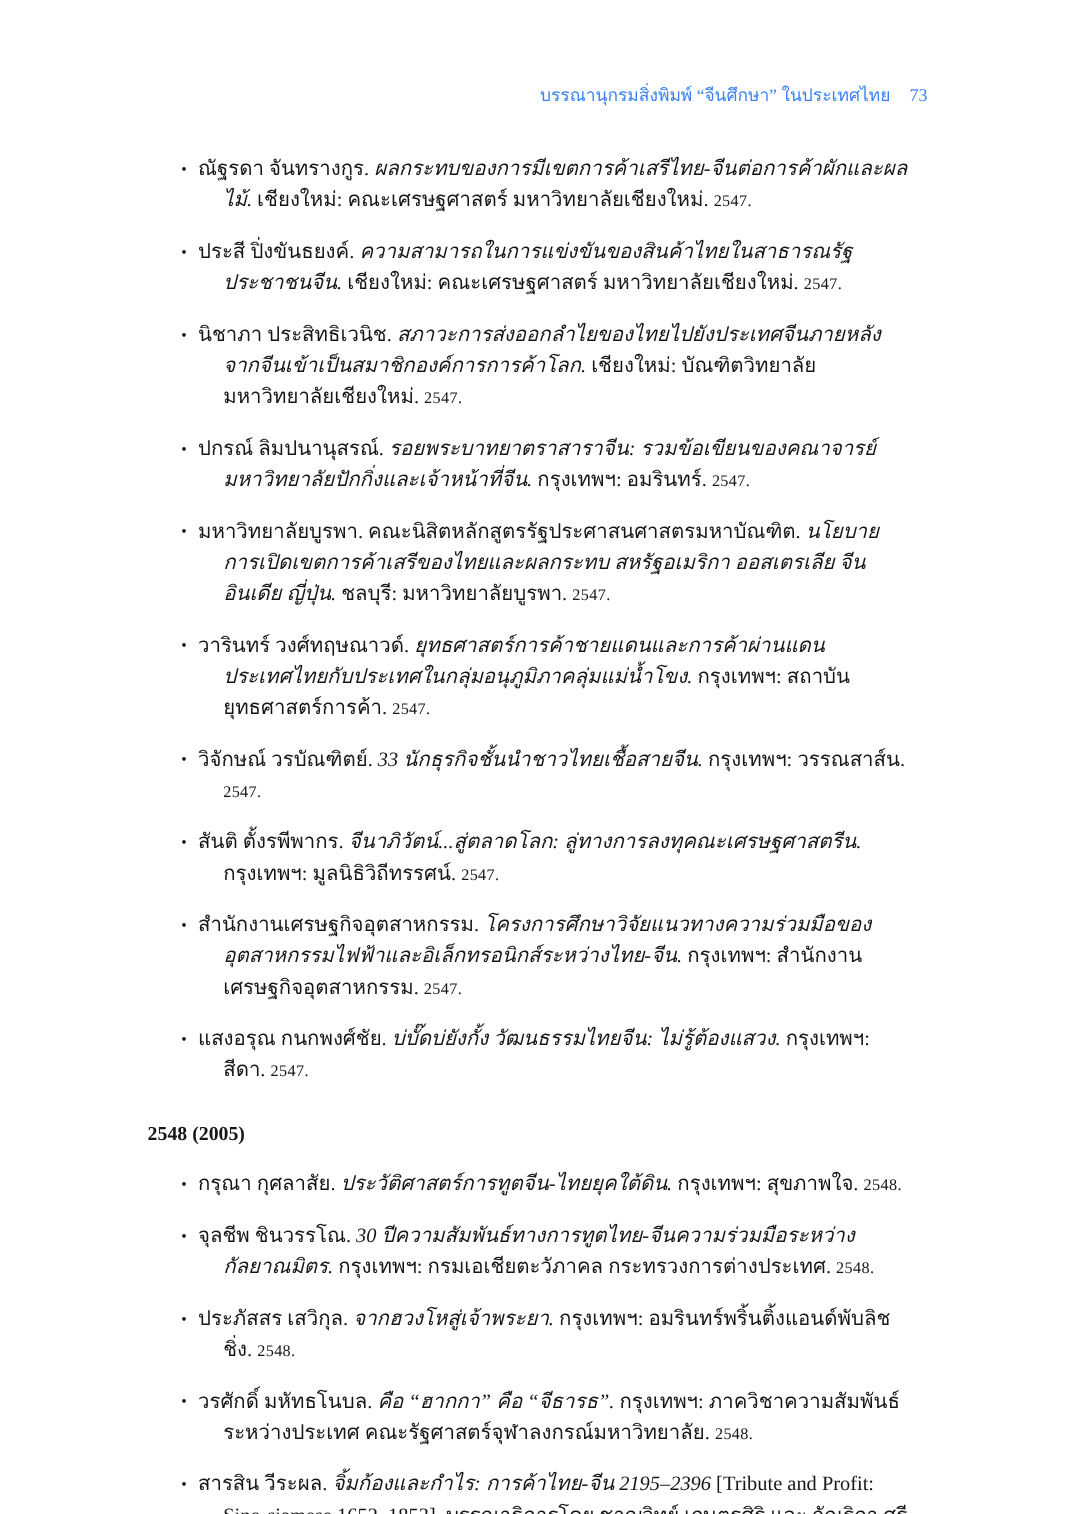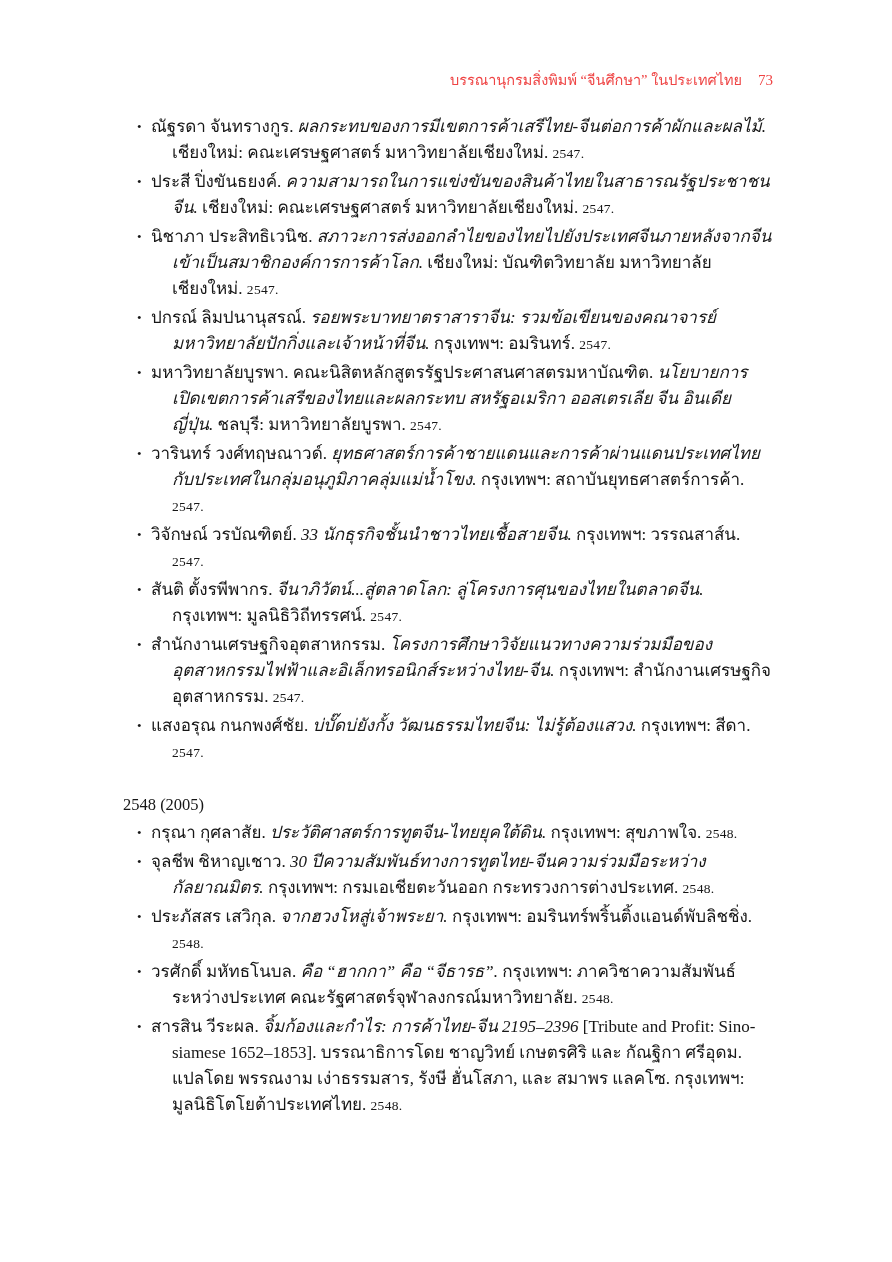--- a/index.html
+++ b/index.html
@@ -17,57 +17,57 @@
     overflow: hidden;
   }
   .running-header {
     position: absolute;
     top: 70px;
     left: 123px;
     right: 119px;
     text-align: right;
     font-size: 14.5px;
     line-height: 20px;
-    color: #ef4444;
+    color: #3b82f6;
     white-space: nowrap;
   }
   .running-header .pagenum {
     margin-left: 16px;
     font-size: 15px;
   }
   .content {
     position: absolute;
     top: 112px;
     left: 123px;
     width: 652px;
     font-size: 17px;
     line-height: 26px;
     text-align: left;
   }
   .entry {
     padding-left: 47px;
     text-indent: -35px;
-    margin: 2px;
+    margin: 16px;
   }
   .bullet {
     display: inline-block;
     width: 14px;
     text-indent: 0;
     font-size: 13px;
     vertical-align: 1px;
   }
   .seg-regular { font-style: normal; }
   .seg-italic  { font-style: italic; }
   .seg-year {
     font-style: normal;
     font-size: 13.5px;
     letter-spacing: 0.3px;
   }
   .section-heading {
-    font-weight: normal;
+    font-weight: bold;
     font-size: 16.5px;
     margin-top: 26px;
     line-height: 26px;
     padding-left: 0;
   }
 </style>
 </head>
 <body>
 
 <div class="page">
@@ -75,23 +75,23 @@
     <span>บรรณานุกรมสิ่งพิมพ์ “จีนศึกษา” ในประเทศไทย</span><span class="pagenum">73</span>
   </div>
   <div class="content">
       <div class="entry"><span class="bullet">•</span><span class="seg-regular">ณัฐรดา จันทรางกูร. </span><span class="seg-italic">ผลกระทบของการมีเขตการค้าเสรีไทย-จีนต่อการค้าผักและผลไม้.</span><span class="seg-regular"> เชียงใหม่: คณะเศรษฐศาสตร์ มหาวิทยาลัยเชียงใหม่. </span><span class="seg-year">2547.</span></div>
       <div class="entry"><span class="bullet">•</span><span class="seg-regular">ประสี ปิ่งขันธยงค์. </span><span class="seg-italic">ความสามารถในการแข่งขันของสินค้าไทยในสาธารณรัฐประชาชนจีน.</span><span class="seg-regular"> เชียงใหม่: คณะเศรษฐศาสตร์ มหาวิทยาลัยเชียงใหม่. </span><span class="seg-year">2547.</span></div>
       <div class="entry"><span class="bullet">•</span><span class="seg-regular">นิชาภา ประสิทธิเวนิช. </span><span class="seg-italic">สภาวะการส่งออกลำไยของไทยไปยังประเทศจีนภายหลังจากจีนเข้าเป็นสมาชิกองค์การการค้าโลก.</span><span class="seg-regular"> เชียงใหม่: บัณฑิตวิทยาลัย มหาวิทยาลัยเชียงใหม่. </span><span class="seg-year">2547.</span></div>
       <div class="entry"><span class="bullet">•</span><span class="seg-regular">ปกรณ์ ลิมปนานุสรณ์. </span><span class="seg-italic">รอยพระบาทยาตราสาราจีน: รวมข้อเขียนของคณาจารย์มหาวิทยาลัยปักกิ่งและเจ้าหน้าที่จีน.</span><span class="seg-regular"> กรุงเทพฯ: อมรินทร์. </span><span class="seg-year">2547.</span></div>
       <div class="entry"><span class="bullet">•</span><span class="seg-regular">มหาวิทยาลัยบูรพา. คณะนิสิตหลักสูตรรัฐประศาสนศาสตรมหาบัณฑิต. </span><span class="seg-italic">นโยบายการเปิดเขตการค้าเสรีของไทยและผลกระทบ สหรัฐอเมริกา ออสเตรเลีย จีน อินเดีย ญี่ปุ่น.</span><span class="seg-regular"> ชลบุรี: มหาวิทยาลัยบูรพา. </span><span class="seg-year">2547.</span></div>
       <div class="entry"><span class="bullet">•</span><span class="seg-regular">วารินทร์ วงศ์ทฤษณาวด์. </span><span class="seg-italic">ยุทธศาสตร์การค้าชายแดนและการค้าผ่านแดนประเทศไทยกับประเทศในกลุ่มอนุภูมิภาคลุ่มแม่น้ำโขง.</span><span class="seg-regular"> กรุงเทพฯ: สถาบันยุทธศาสตร์การค้า. </span><span class="seg-year">2547.</span></div>
       <div class="entry"><span class="bullet">•</span><span class="seg-regular">วิจักษณ์ วรบัณฑิตย์. </span><span class="seg-italic">33 นักธุรกิจชั้นนำชาวไทยเชื้อสายจีน.</span><span class="seg-regular"> กรุงเทพฯ: วรรณสาส์น. </span><span class="seg-year">2547.</span></div>
-      <div class="entry"><span class="bullet">•</span><span class="seg-regular">สันติ ตั้งรพีพากร. </span><span class="seg-italic">จีนาภิวัตน์...สู่ตลาดโลก: ลู่โครงการศุนของไทยในตลาดจีน.</span><span class="seg-regular"> กรุงเทพฯ: มูลนิธิวิถีทรรศน์. </span><span class="seg-year">2547.</span></div>
+      <div class="entry"><span class="bullet">•</span><span class="seg-regular">สันติ ตั้งรพีพากร. </span><span class="seg-italic">จีนาภิวัตน์...สู่ตลาดโลก: ลู่ทางการลงทุคณะเศรษฐศาสตรีน.</span><span class="seg-regular"> กรุงเทพฯ: มูลนิธิวิถีทรรศน์. </span><span class="seg-year">2547.</span></div>
       <div class="entry"><span class="bullet">•</span><span class="seg-regular">สำนักงานเศรษฐกิจอุตสาหกรรม. </span><span class="seg-italic">โครงการศึกษาวิจัยแนวทางความร่วมมือของอุตสาหกรรมไฟฟ้าและอิเล็กทรอนิกส์ระหว่างไทย-จีน.</span><span class="seg-regular"> กรุงเทพฯ: สำนักงานเศรษฐกิจอุตสาหกรรม. </span><span class="seg-year">2547.</span></div>
       <div class="entry"><span class="bullet">•</span><span class="seg-regular">แสงอรุณ กนกพงศ์ชัย. </span><span class="seg-italic">บ่บั๊ดบ่ยังกั้ง วัฒนธรรมไทยจีน: ไม่รู้ต้องแสวง.</span><span class="seg-regular"> กรุงเทพฯ: สีดา. </span><span class="seg-year">2547.</span></div>
       <div class="section-heading">2548 (2005)</div>
       <div class="entry"><span class="bullet">•</span><span class="seg-regular">กรุณา กุศลาสัย. </span><span class="seg-italic">ประวัติศาสตร์การทูตจีน-ไทยยุคใต้ดิน.</span><span class="seg-regular"> กรุงเทพฯ: สุขภาพใจ. </span><span class="seg-year">2548.</span></div>
-      <div class="entry"><span class="bullet">•</span><span class="seg-regular">จุลชีพ ชิหาญเชาว. </span><span class="seg-italic">30 ปีความสัมพันธ์ทางการทูตไทย-จีนความร่วมมือระหว่างกัลยาณมิตร.</span><span class="seg-regular"> กรุงเทพฯ: กรมเอเชียตะวันออก กระทรวงการต่างประเทศ. </span><span class="seg-year">2548.</span></div>
+      <div class="entry"><span class="bullet">•</span><span class="seg-regular">จุลชีพ ชินวรรโณ. </span><span class="seg-italic">30 ปีความสัมพันธ์ทางการทูตไทย-จีนความร่วมมือระหว่างกัลยาณมิตร.</span><span class="seg-regular"> กรุงเทพฯ: กรมเอเชียตะวัภาคล กระทรวงการต่างประเทศ. </span><span class="seg-year">2548.</span></div>
       <div class="entry"><span class="bullet">•</span><span class="seg-regular">ประภัสสร เสวิกุล. </span><span class="seg-italic">จากฮวงโหสู่เจ้าพระยา.</span><span class="seg-regular"> กรุงเทพฯ: อมรินทร์พริ้นติ้งแอนด์พับลิชชิ่ง. </span><span class="seg-year">2548.</span></div>
       <div class="entry"><span class="bullet">•</span><span class="seg-regular">วรศักดิ์ มหัทธโนบล. </span><span class="seg-italic">คือ “ฮากกา” คือ “จีธารธ”.</span><span class="seg-regular"> กรุงเทพฯ: ภาควิชาความสัมพันธ์ระหว่างประเทศ คณะรัฐศาสตร์จุฬาลงกรณ์มหาวิทยาลัย. </span><span class="seg-year">2548.</span></div>
       <div class="entry"><span class="bullet">•</span><span class="seg-regular">สารสิน วีระผล. </span><span class="seg-italic">จิ้มก้องและกำไร: การค้าไทย-จีน 2195–2396</span><span class="seg-regular"> [Tribute and Profit: Sino-siamese 1652–1853]. บรรณาธิการโดย ชาญวิทย์ เกษตรศิริ และ กัณฐิกา ศรีอุดม. แปลโดย พรรณงาม เง่าธรรมสาร, รังษี ฮั่นโสภา, และ สมาพร แลคโซ. กรุงเทพฯ: มูลนิธิโตโยต้าประเทศไทย. </span><span class="seg-year">2548.</span></div>
     </div>
 </div>
 
 </body></html>

